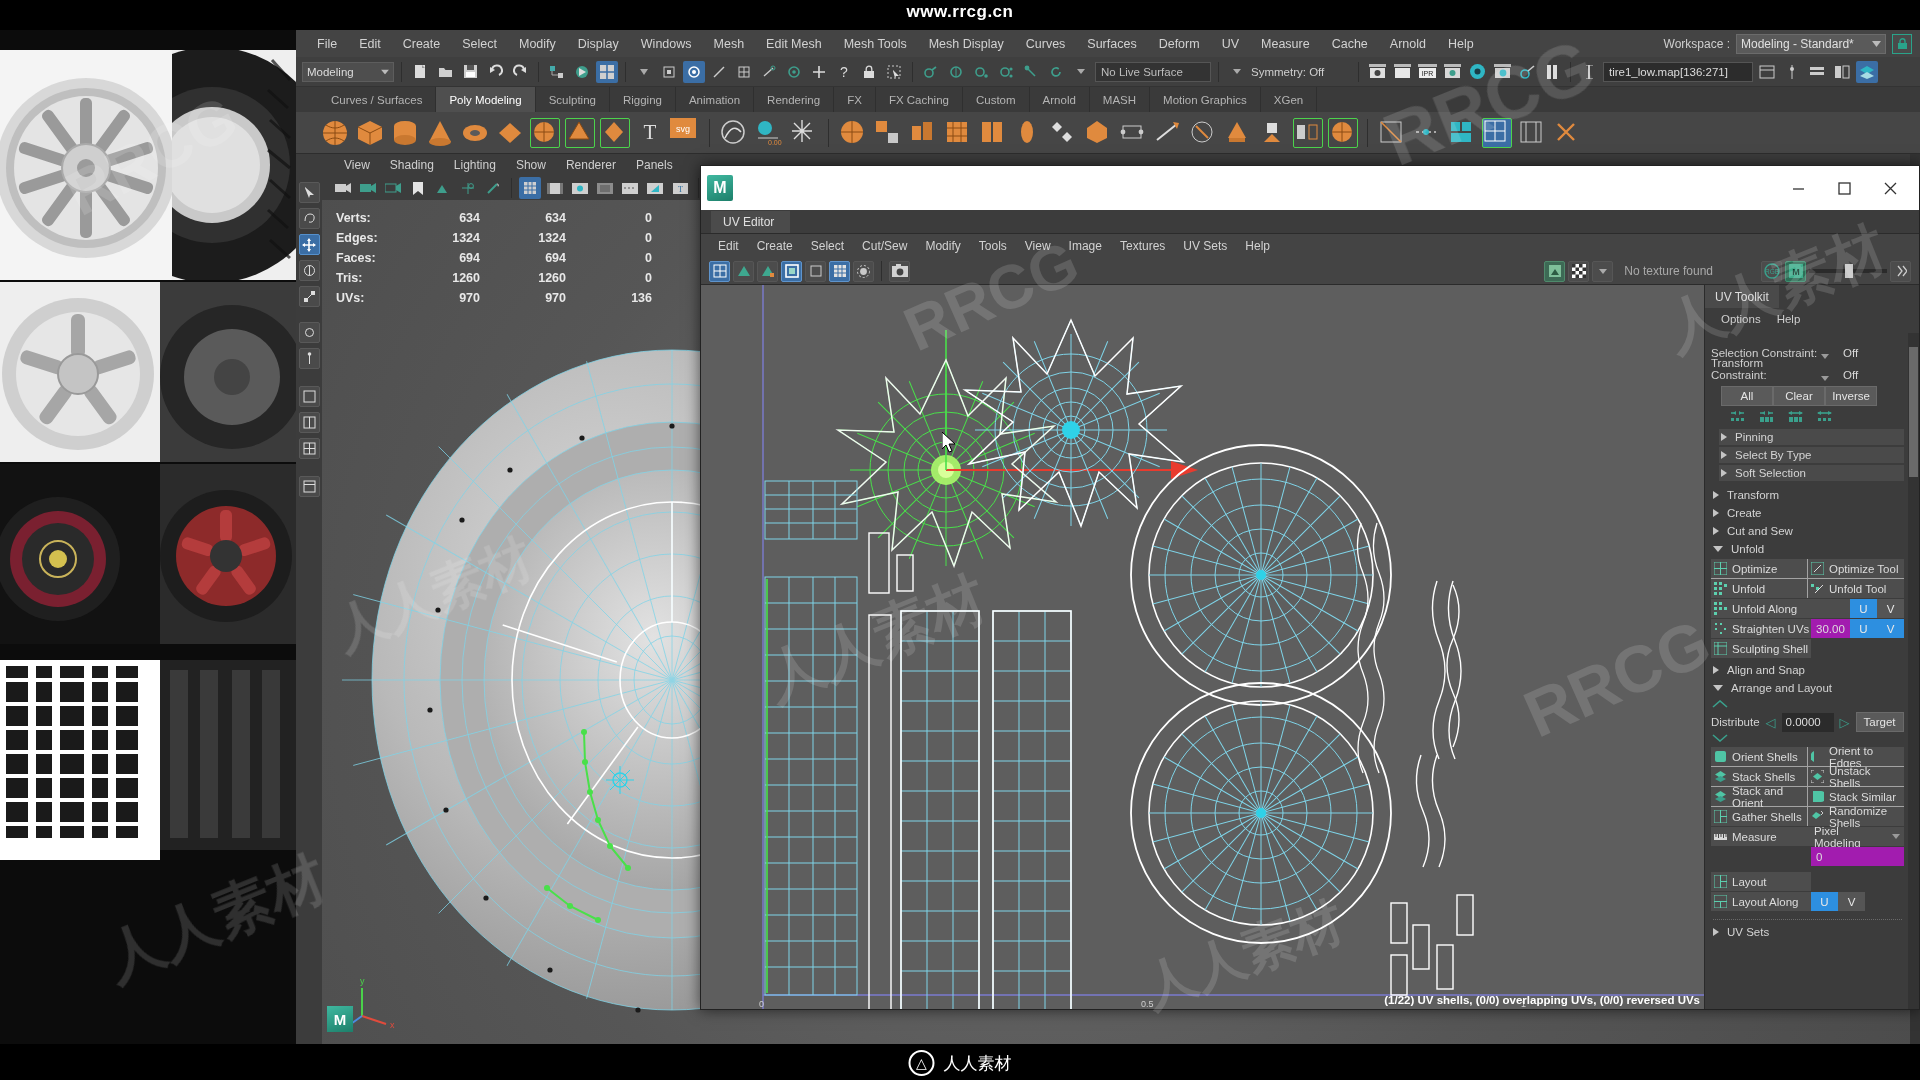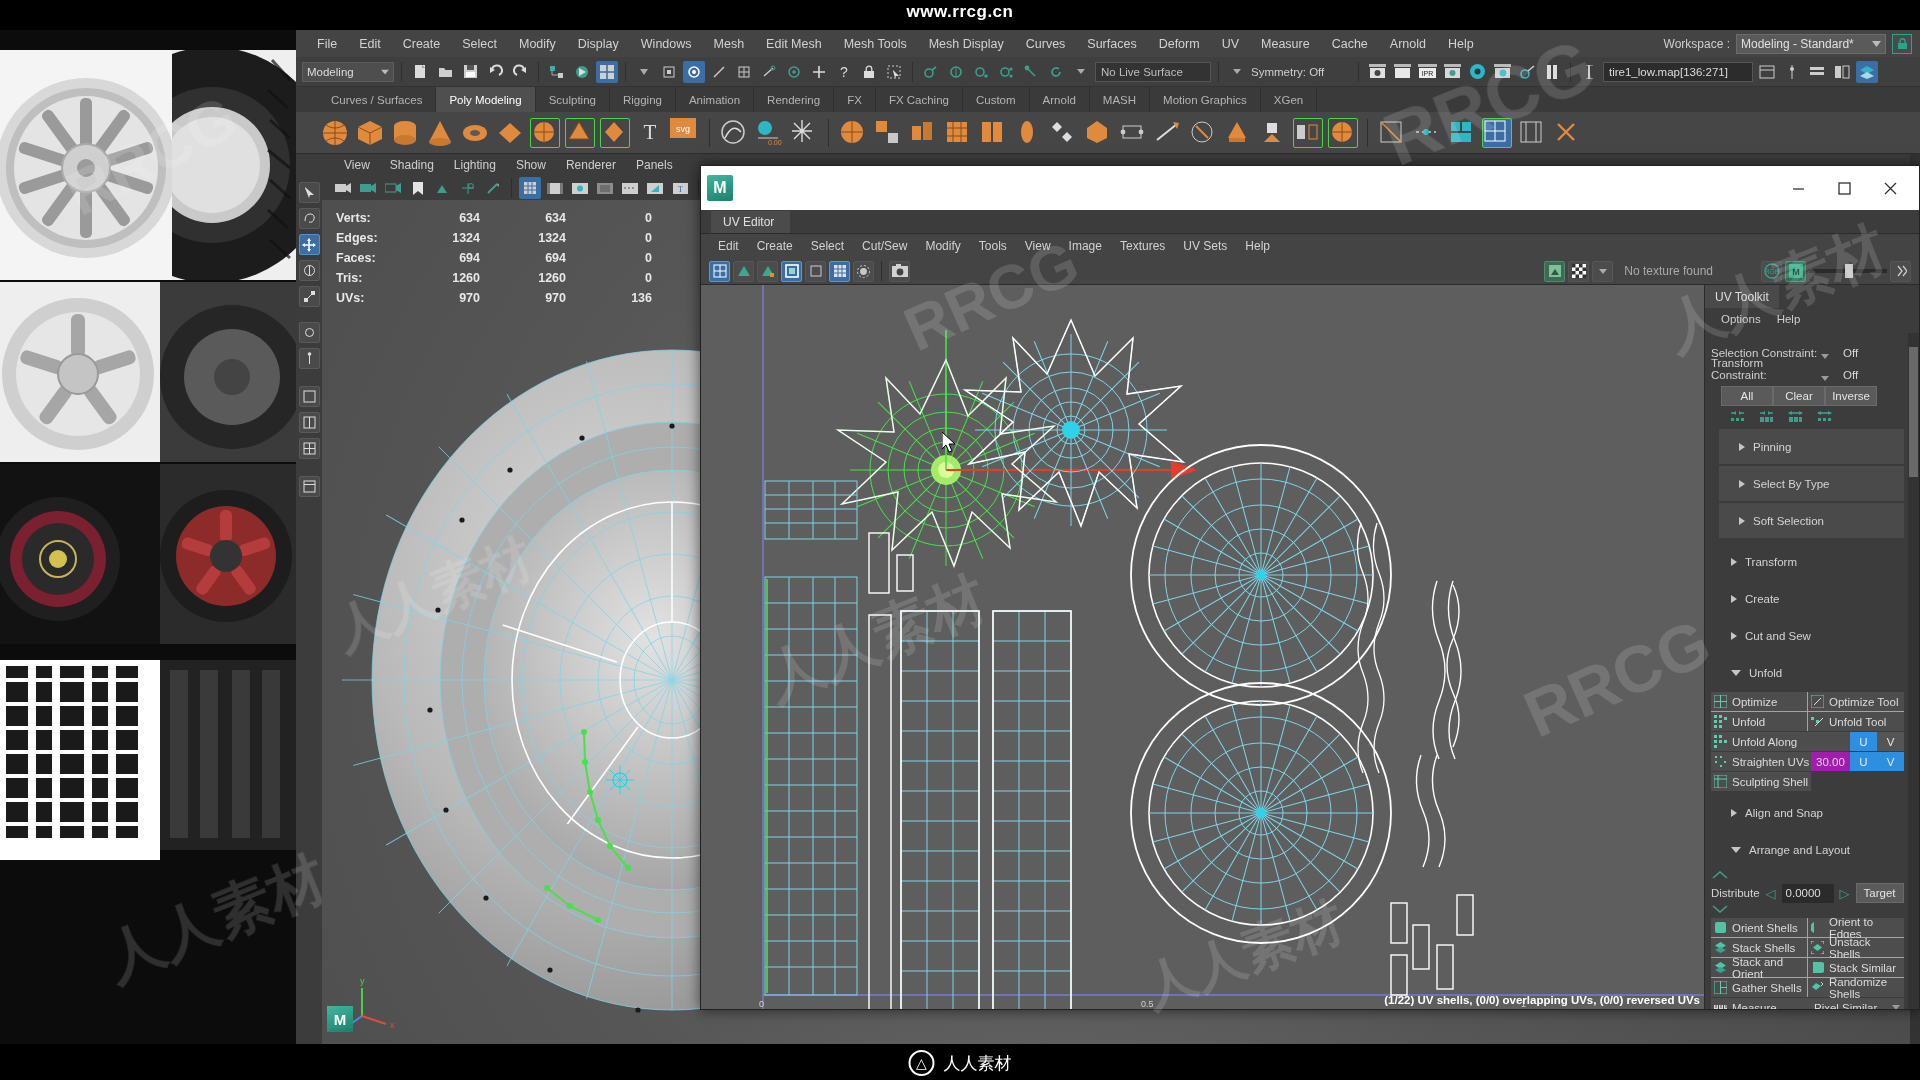--- a/index.html
+++ b/index.html
@@ -113,22 +113,22 @@
               border-top:5px solid #9a9a9a; }
   .caret-rt { width:0;height:0;border-top:4px solid transparent;border-bottom:4px solid transparent;
               border-left:6px solid #c5c5c5; }
   .caret-dn2 { width:0;height:0;border-left:5px solid transparent;border-right:5px solid transparent;
                border-top:6px solid #c5c5c5; }
   .btn3 { display:flex; margin:5px 0 4px 10px; }
   .mbtn { width:52px; height:20px; background:#5a5a5a; border:1px solid #6a6a6a; color:#e4e4e4;
           font-size:11.5px; display:flex; align-items:center; justify-content:center; }
   .growrow { display:flex; gap:12px; margin:2px 0 6px 18px; }
   .gicon { width:17px; height:13px; }
-  .section { display:flex; align-items:center; gap:8px; height:35px; background:#4a4a4a; margin-top:2px;
-             padding-left:20px; font-size:11.5px; color:#d4d4d4; }
+  .section { display:flex; align-items:center; gap:8px; height:16px; background:#4a4a4a; margin-top:2px;
+             padding-left:2px; font-size:11.5px; color:#d4d4d4; }
   .section.sub { margin-left:8px; }
   .section.flat { background:transparent; }
   .grid2 { display:grid; grid-template-columns:1fr 1fr; gap:1px; background:#a3a3a3; margin-top:2px; }
   .cell { background:#4d4d4d; height:19px; display:flex; align-items:center; gap:5px; padding-left:3px;
           font-size:11.5px; color:#dcdcdc; }
   .cell .ic { width:13px; height:13px; flex:0 0 13px; }
   .uv-toggle { display:flex; }
   .uvt { width:27px; height:19px; display:flex; align-items:center; justify-content:center;
          font-size:11.5px; color:#e8e8e8; background:#555; }
   .uvt.on { background:#2d8fe0; }
@@ -1837,21 +1837,21 @@
           <div class="cell" style="flex:0 0 100px;">
             <span class="ic">
                 <svg width="13" height="13">
                   <rect x="0" y="4" width="13" height="6" fill="#d8d8d8"></rect>
                   <path d="M2 4v3M4.5 4v4M7 4v3M9.5 4v4M12 4v3" stroke="#444"></path>
                 </svg>
               </span>
             <span>Measure</span>
             </div>
           <div class="cell" style="flex:1;justify-content:space-between;padding-right:4px;">
-            <span>Pixel Similar</span>
+            <span>Pixel Modeling</span>
             <span class="caret-dn"></span>
             </div>
         </div>
         <div style="display:flex;margin-top:1px;">
           <div style="flex:0 0 100px;"></div>
           <div class="numfield" style="flex:1;">0</div>
         </div>
 
         <div style="display:flex;margin-top:6px;">
           <div class="cell" style="flex:0 0 100px;">

